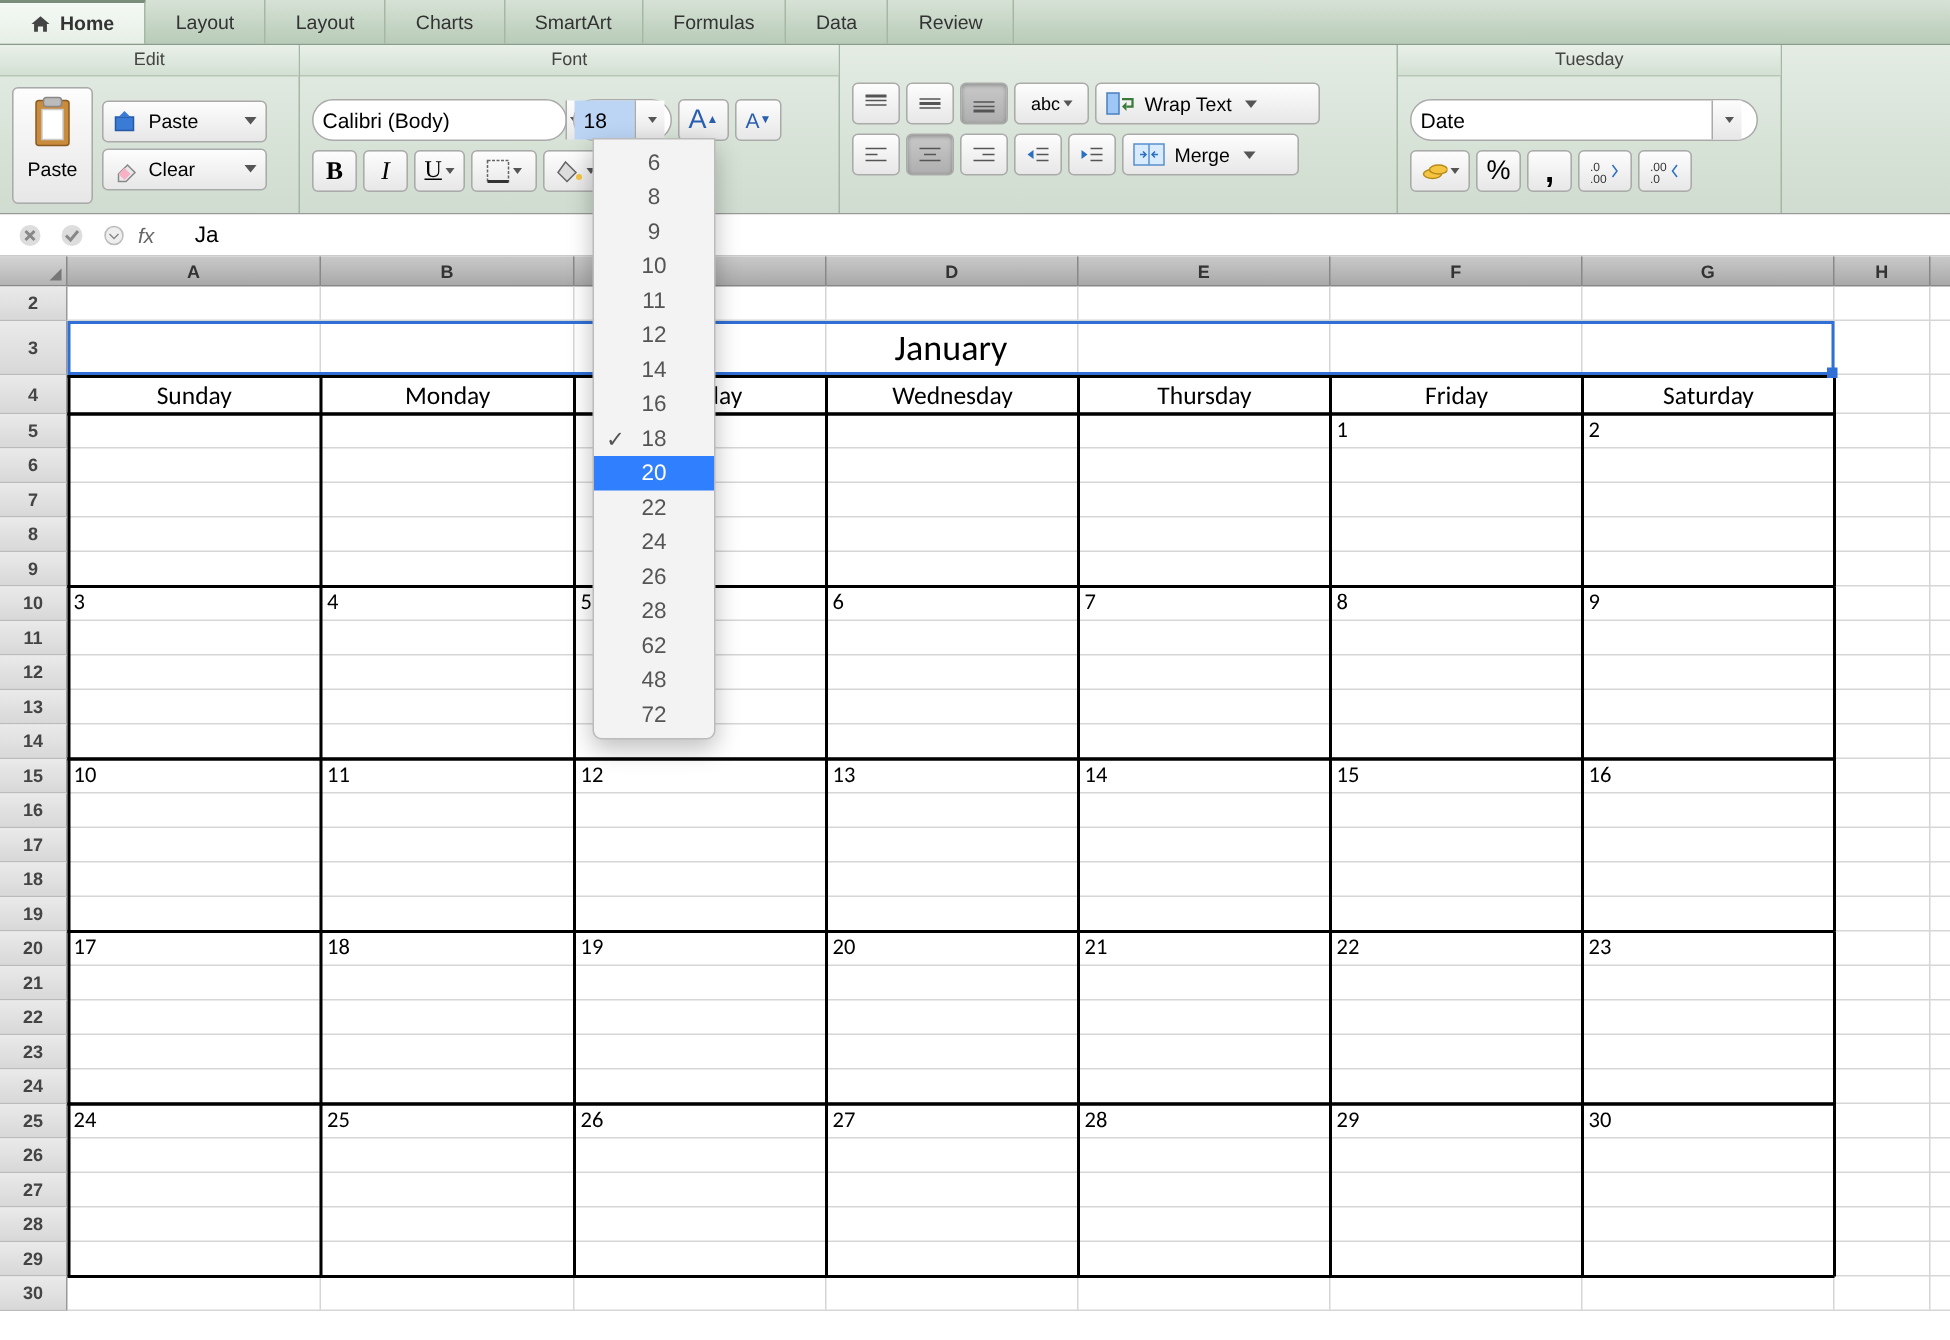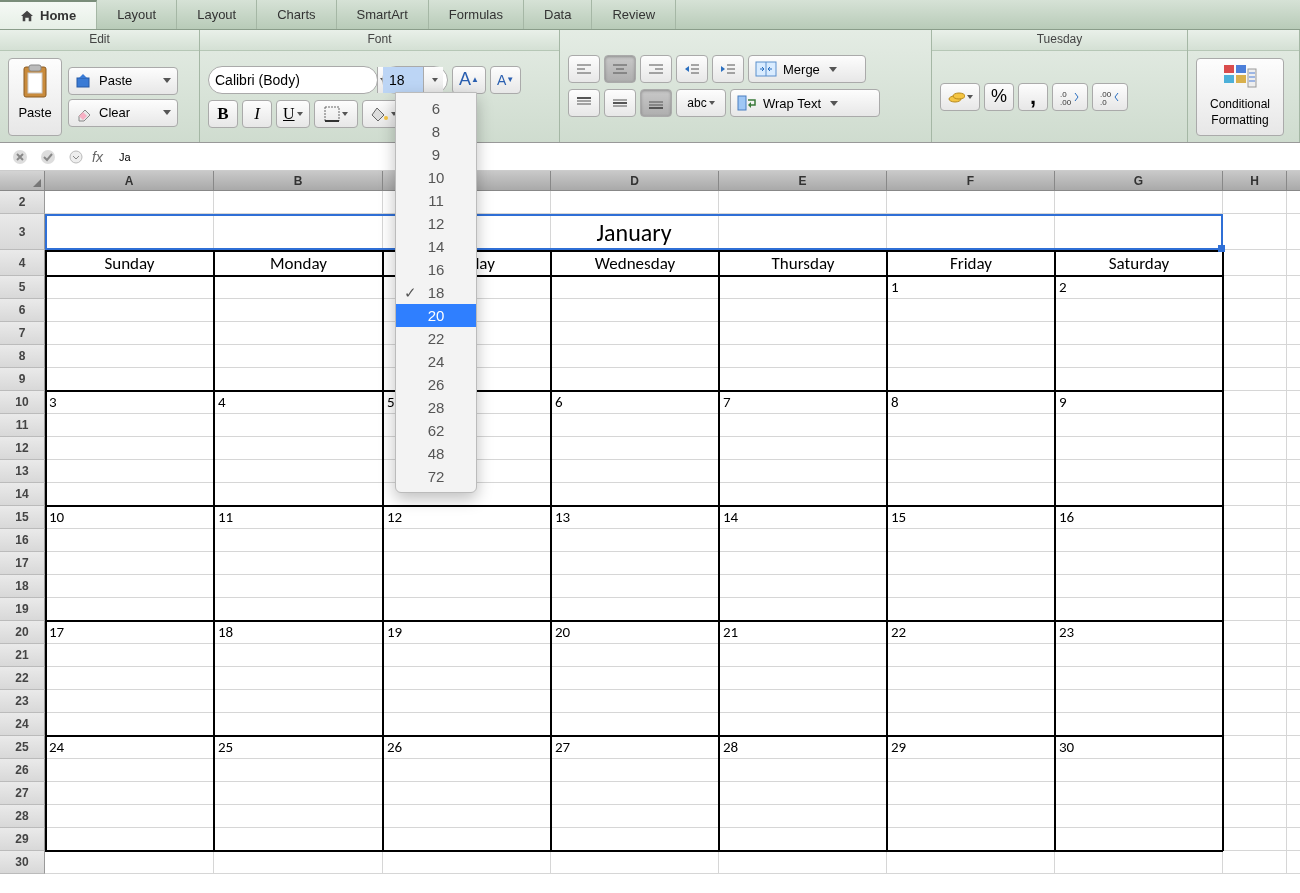--- a/index.html
+++ b/index.html
@@ -36,21 +36,21 @@
 .size-item .chk { position: absolute; left: 8px; }
 
 
 .formula-bar { display: flex; align-items: center; height: 28px; border-bottom: 1px solid #ccc; background: #fff; }
 .name-box { width: 190px; height: 100%; border-right: 1px solid #ccc; display: flex; align-items: center; justify-content: center; position: relative; }
 .name-box input { border: none; text-align: center; font-size: 14px; outline: none; width: 120px; }
 .name-steppers { display:flex;flex-direction:column;border:1px solid #bbb;border-radius:3px;width:18px;height:20px;margin-left:4px;}
 .name-steppers div{flex:1;display:flex;align-items:center;justify-content:center;}
 .fb-btns { display: flex; gap: 4px; padding: 0 8px; align-items: center; }
 .fb-btn { width: 24px; height: 20px; display:flex;align-items:center;justify-content:center;color:#888;font-size:14px;}
-.formula-input { flex: 1; padding: 0 8px; font-size: 11px; }
+.formula-input { flex: 1; padding: 0 8px; font-size: 15px; margin-left: 11px; }
 
 
 .col-headers { display:flex; height:20px; background: linear-gradient(#c9c9c9,#a9a9a9); border-bottom:1px solid #888; font-size:12px; color:#333; position: relative; }
 .corner { width: 45px; background: linear-gradient(#d4d4d4,#b4b4b4); border-right:1px solid #888; position: relative;}
 .corner::after{content:'';position:absolute;right:3px;bottom:3px;border-left:8px solid transparent;border-bottom:8px solid #777;}
 .ch { border-right:1px solid #888; display:flex;align-items:center;justify-content:center; font-weight:bold;}
 
 
 .grid-wrap { position: relative; }
 .grid { display:flex; }
@@ -197,20 +197,56 @@
           </div>
       </div>
     </div>
   </div>
 
   <div class="group" style="width:372px">
     <div class="group-body" style="flex-wrap:wrap;gap:6px 6px;align-content:center">
       <div class="row">
         <div class="btn">
             <svg width="18" height="14">
+              <line x1="2" y1="2" x2="16" y2="2" stroke="#555" stroke-width="2"></line>
+              <line x1="2" y1="5" x2="16" y2="5" stroke="#555"></line>
+              <line x1="2" y1="8" x2="16" y2="8" stroke="#555"></line>
+            </svg>
+          </div>
+        <div class="btn">
+            <svg width="18" height="14">
+              <line x1="2" y1="4" x2="16" y2="4" stroke="#555"></line>
+              <line x1="2" y1="7" x2="16" y2="7" stroke="#555" stroke-width="2"></line>
+              <line x1="2" y1="10" x2="16" y2="10" stroke="#555"></line>
+            </svg>
+          </div>
+        <div class="btn active">
+            <svg width="18" height="14">
+              <line x1="2" y1="6" x2="16" y2="6" stroke="#555"></line>
+              <line x1="2" y1="9" x2="16" y2="9" stroke="#555"></line>
+              <line x1="2" y1="12" x2="16" y2="12" stroke="#555" stroke-width="2"></line>
+            </svg>
+          </div>
+        <div class="btn" style="width:50px">
+            <span style="font-size:12px">abc</span>
+            <span class="mini-caret"></span>
+          </div>
+        <div class="btn" style="width:150px;justify-content:flex-start;gap:6px">
+          <svg width="20" height="16">
+              <rect x="1" y="1" width="8" height="14" fill="#9fc7f5" stroke="#4a7fc0"></rect>
+              <path d="M11 5 L18 5 L18 10 L14 10" fill="none" stroke="#3a7a3a" stroke-width="1.5"></path>
+              <path d="M14 7 L11 10 L14 13 Z" fill="#3a7a3a"></path>
+            </svg>
+          <span>Wrap Text</span>
+            <span class="caret"></span>
+        </div>
+      </div>
+      <div class="row">
+        <div class="btn">
+            <svg width="18" height="14">
               <line x1="2" y1="3" x2="16" y2="3" stroke="#555"></line>
               <line x1="2" y1="7" x2="10" y2="7" stroke="#555"></line>
               <line x1="2" y1="11" x2="16" y2="11" stroke="#555"></line>
             </svg>
           </div>
         <div class="btn active">
             <svg width="18" height="14">
               <line x1="2" y1="3" x2="16" y2="3" stroke="#555"></line>
               <line x1="5" y1="7" x2="13" y2="7" stroke="#555"></line>
               <line x1="2" y1="11" x2="16" y2="11" stroke="#555"></line>
@@ -242,62 +278,34 @@
         <div class="btn" style="width:118px;justify-content:flex-start;gap:6px">
           <svg width="22" height="16">
               <rect x="1" y="1" width="20" height="14" fill="#d9ecff" stroke="#5a8fcc"></rect>
               <line x1="11" y1="1" x2="11" y2="15" stroke="#5a8fcc"></line>
               <path d="M5 8 L9 8 M7 6 L9 8 L7 10 M17 8 L13 8 M15 6 L13 8 L15 10" stroke="#2a6fc0" fill="none"></path>
             </svg>
           <span>Merge</span>
             <span class="caret"></span>
         </div>
       </div>
-      <div class="row">
-        <div class="btn">
-            <svg width="18" height="14">
-              <line x1="2" y1="2" x2="16" y2="2" stroke="#555" stroke-width="2"></line>
-              <line x1="2" y1="5" x2="16" y2="5" stroke="#555"></line>
-              <line x1="2" y1="8" x2="16" y2="8" stroke="#555"></line>
-            </svg>
-          </div>
-        <div class="btn">
-            <svg width="18" height="14">
-              <line x1="2" y1="4" x2="16" y2="4" stroke="#555"></line>
-              <line x1="2" y1="7" x2="16" y2="7" stroke="#555" stroke-width="2"></line>
-              <line x1="2" y1="10" x2="16" y2="10" stroke="#555"></line>
-            </svg>
-          </div>
-        <div class="btn active">
-            <svg width="18" height="14">
-              <line x1="2" y1="6" x2="16" y2="6" stroke="#555"></line>
-              <line x1="2" y1="9" x2="16" y2="9" stroke="#555"></line>
-              <line x1="2" y1="12" x2="16" y2="12" stroke="#555" stroke-width="2"></line>
-            </svg>
-          </div>
-        <div class="btn" style="width:50px">
-            <span style="font-size:12px">abc</span>
-            <span class="mini-caret"></span>
-          </div>
-        <div class="btn" style="width:150px;justify-content:flex-start;gap:6px">
-          <svg width="20" height="16">
-              <rect x="1" y="1" width="8" height="14" fill="#9fc7f5" stroke="#4a7fc0"></rect>
-              <path d="M11 5 L18 5 L18 10 L14 10" fill="none" stroke="#3a7a3a" stroke-width="1.5"></path>
-              <path d="M14 7 L11 10 L14 13 Z" fill="#3a7a3a"></path>
-            </svg>
-          <span>Wrap Text</span>
-            <span class="caret"></span>
-        </div>
-      </div>
     </div>
   </div>
 
   <div class="group" style="width:256px">
     <div class="group-label">Tuesday</div>
     <div class="group-body" style="flex-wrap:wrap;gap:6px 6px;align-content:center">
+      <div class="row">
+        <div class="field" style="width:232px">
+          <input style="width: 200px;" value="Date">
+          <div class="dd">
+              <span class="mini-caret"></span>
+            </div>
+        </div>
+      </div>
       <div class="row">
         <div class="btn" style="width:40px">
             <svg width="20" height="16">
               <ellipse cx="8" cy="10" rx="6" ry="3" fill="#f5c542" stroke="#b88a1a"></ellipse>
               <ellipse cx="12" cy="7" rx="6" ry="3" fill="#f5c542" stroke="#b88a1a"></ellipse>
             </svg>
             <span class="mini-caret"></span>
           </div>
         <div class="btn">
             <span style="font-size:18px">%</span>
@@ -316,39 +324,20 @@
             <svg width="22" height="16">
               <text x="1" y="8" font-size="8" fill="#333">.00</text>
               <text x="1" y="16" font-size="8" fill="#333">.0</text>
               <path d="M19 4 L16 8 L19 12" stroke="#2a6fc0" fill="none"></path>
             </svg>
           </div>
       </div>
     </div>
   </div>
 
-  <div class="group" style="flex:1">
-    <div class="group-label">&nbsp;</div>
-    <div class="group-body">
-      <div class="big-btn" style="width:88px">
-        <svg width="36" height="32">
-          <rect x="2" y="2" width="10" height="8" fill="#d94c4c"></rect>
-            <rect x="14" y="2" width="10" height="8" fill="#4c7fd9"></rect>
-          <rect x="2" y="12" width="10" height="8" fill="#4cb0d9"></rect>
-            <rect x="14" y="12" width="10" height="8" fill="#d9b04c"></rect>
-          <rect x="26" y="6" width="8" height="18" fill="#eee" stroke="#999"></rect>
-          <line x1="27" y1="10" x2="33" y2="10" stroke="#4c7fd9"></line>
-            <line x1="27" y1="14" x2="33" y2="14" stroke="#4c7fd9"></line>
-            <line x1="27" y1="18" x2="33" y2="18" stroke="#4c7fd9"></line>
-        </svg>
-        <span style="font-size:12px">Conditional</span>
-        <span style="font-size:12px">Formatting</span>
-      </div>
-    </div>
-  </div>
 </div>
 
 <div class="formula-bar">
   <div class="fb-btns">
     <div class="fb-btn">
         <svg width="16" height="16">
           <circle cx="8" cy="8" r="7" fill="#ddd"></circle>
           <path d="M5 5 L11 11 M11 5 L5 11" stroke="#888" stroke-width="2"></path>
         </svg>
       </div>

